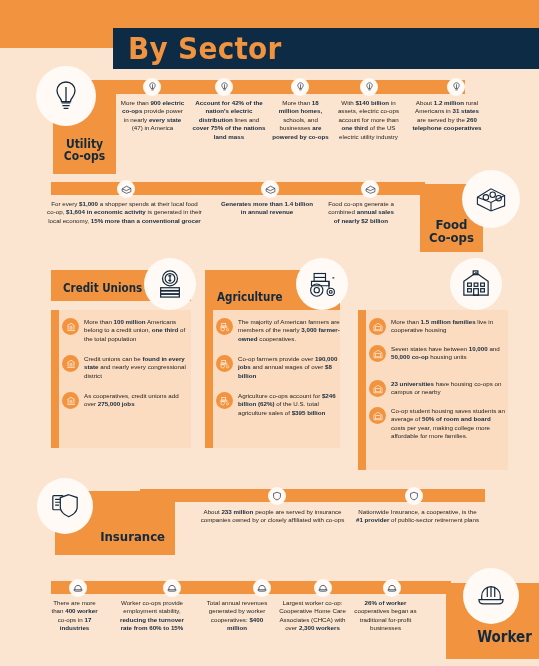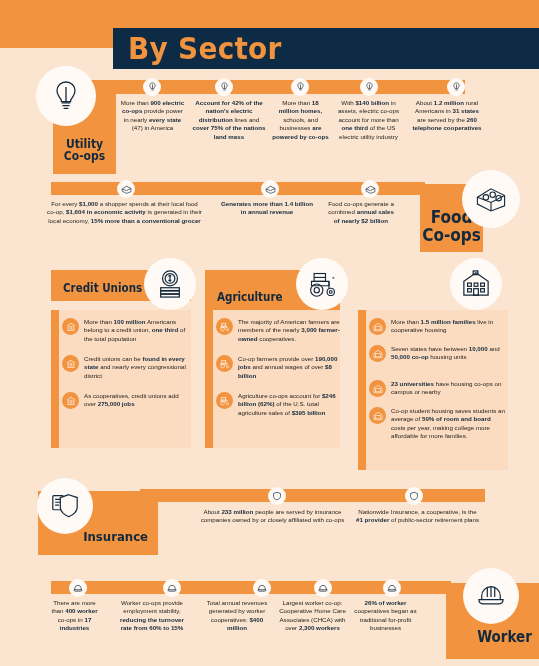--- a/index.html
+++ b/index.html
@@ -128,21 +128,21 @@
   </div>
 
   <div class="fact" style="left:119px;top:99px;width:67px;">More than <b>900 electric co-ops</b> provide power in nearly <b>every state</b> (47) in America</div>
   <div class="fact" style="left:190px;top:99px;width:78px;"><b>Account for 42% of the nation's electric distribution</b> lines and <b>cover 75% of the nations land mass</b></div>
   <div class="fact" style="left:272px;top:99px;width:57px;">More than <b>18 million homes,</b> schools, and businesses <b>are powered by co-ops</b></div>
   <div class="fact" style="left:334px;top:99px;width:69px;">With <b>$140 billion</b> in assets, electric co-ops account for more than <b>one third</b> of the US electric utility industry</div>
   <div class="fact" style="left:412px;top:99px;width:70px;">About <b>1.2 million</b> rural Americans in <b>31 states</b> are served by the <b>260 telephone cooperatives</b></div>
 
   <div class="bar" style="left:51px;top:182px;width:374px;height:13px;"></div>
   <div class="sector-tab" style="left:420px;top:184px;width:63px;height:60px;padding-bottom:8px;">
-    <span style="font-size:17px;">
+    <span style="font-size:13px;">
       <span>Food</span><br>
       <span>Co-ops</span>
     </span>
   </div>
   <div class="bigcircle" style="left:462px;top:170px;width:58px;height:58px;">
     <svg width="34" height="28" viewBox="0 0 40 32" fill="none" stroke="#13293d" stroke-width="1.3">
       <path d="M4 14 L20 4 L36 12 L36 24 L20 30 L4 22 Z"></path>
       <path d="M4 14 L20 20 L36 12"></path>
       <path d="M20 20 L20 30"></path>
       <circle cx="14" cy="14" r="3.2"></circle>
@@ -316,21 +316,21 @@
     <div class="bicon">
       <svg width="10" height="10" viewBox="0 0 32 30" fill="none" stroke="#fffaf5" stroke-width="2">
         <path d="M3 12 L16 3 L29 12 V27 H3 Z"></path>
           <rect x="8" y="14" width="16" height="10"></rect>
       </svg>
     </div>
     <div class="btext" style="width:115px;">Co-op student housing saves students an average of <b>50% of room and board</b> costs per year, making college more affordable for more families.</div>
   </div>
 
   <div class="bar" style="left:140px;top:489px;width:345px;height:13px;"></div>
-  <div class="sector-tab" style="left:38px;top:491px;width:120px;height:52px;padding-bottom:12px;justify-content:flex-end;">
+  <div class="sector-tab" style="left:55px;top:491px;width:120px;height:52px;padding-bottom:12px;justify-content:flex-end;">
     <span style="font-size:13px;padding-right:10px;">Insurance</span>
   </div>
   <div class="bigcircle" style="left:37px;top:478px;width:56px;height:56px;">
     <svg width="30" height="30" viewBox="0 0 32 32" fill="none" stroke="#13293d" stroke-width="1.3">
       <rect x="3" y="5" width="11" height="15" rx="1"></rect>
       <path d="M5.5 9h6M5.5 12h6M5.5 15h4"></path>
       <path d="M20 4 L29 7 V17c0 5-4.5 8.5-9 10.5C15.5 25.5 11 22 11 17V7z" fill="#fffaf5"></path>
     </svg>
   </div>
   <div class="minicircle" style="left:268px;top:487px;">

